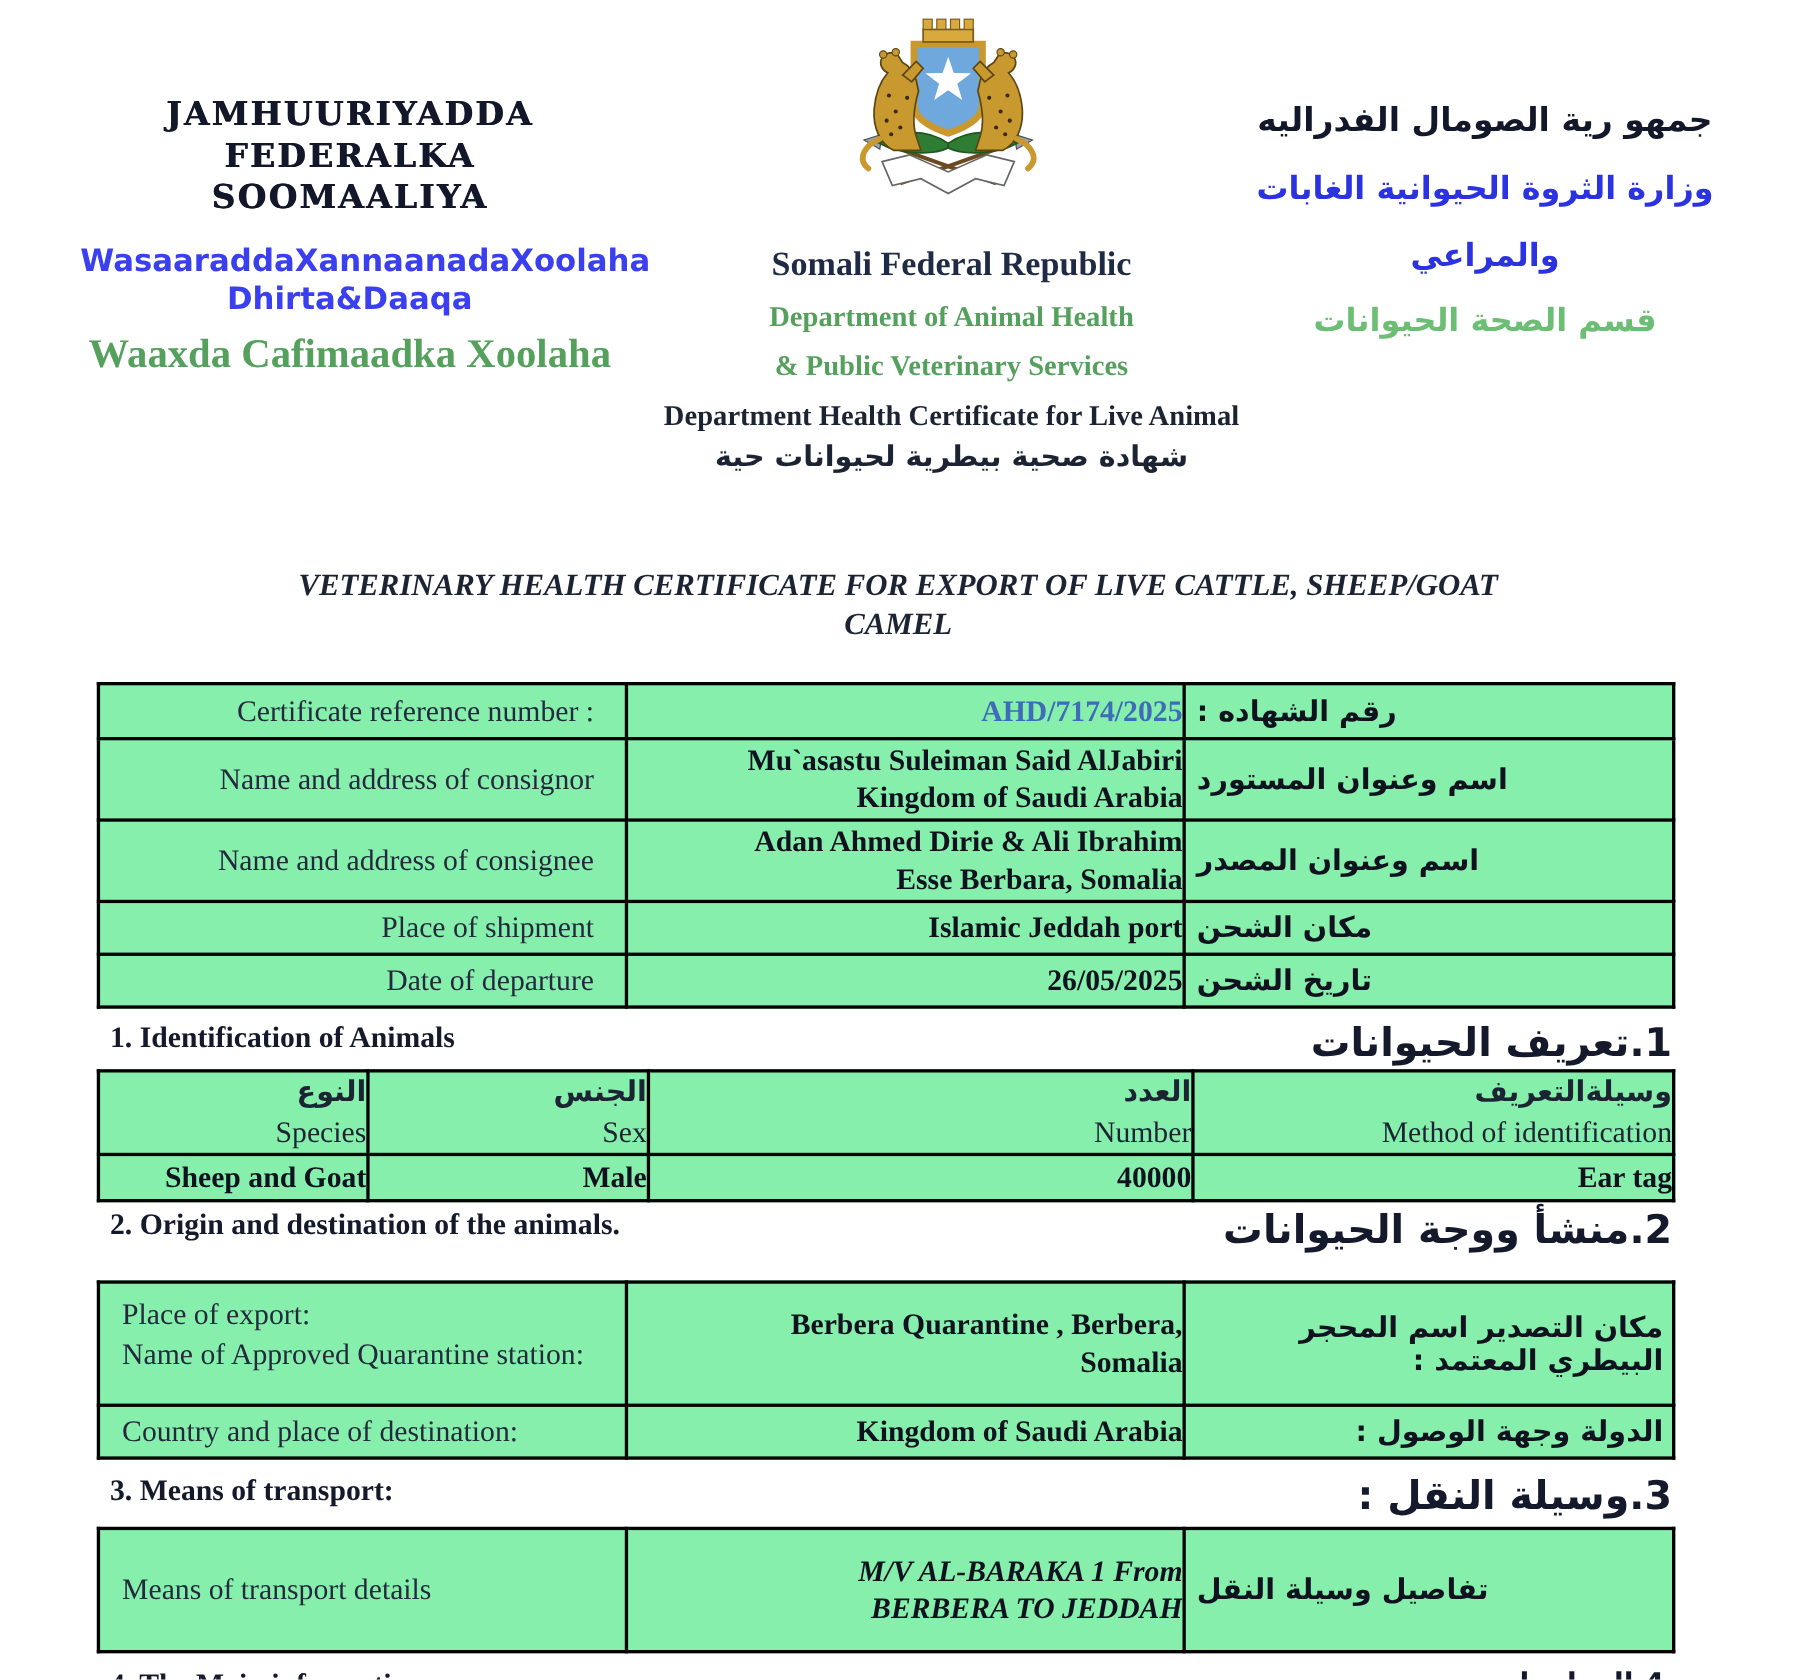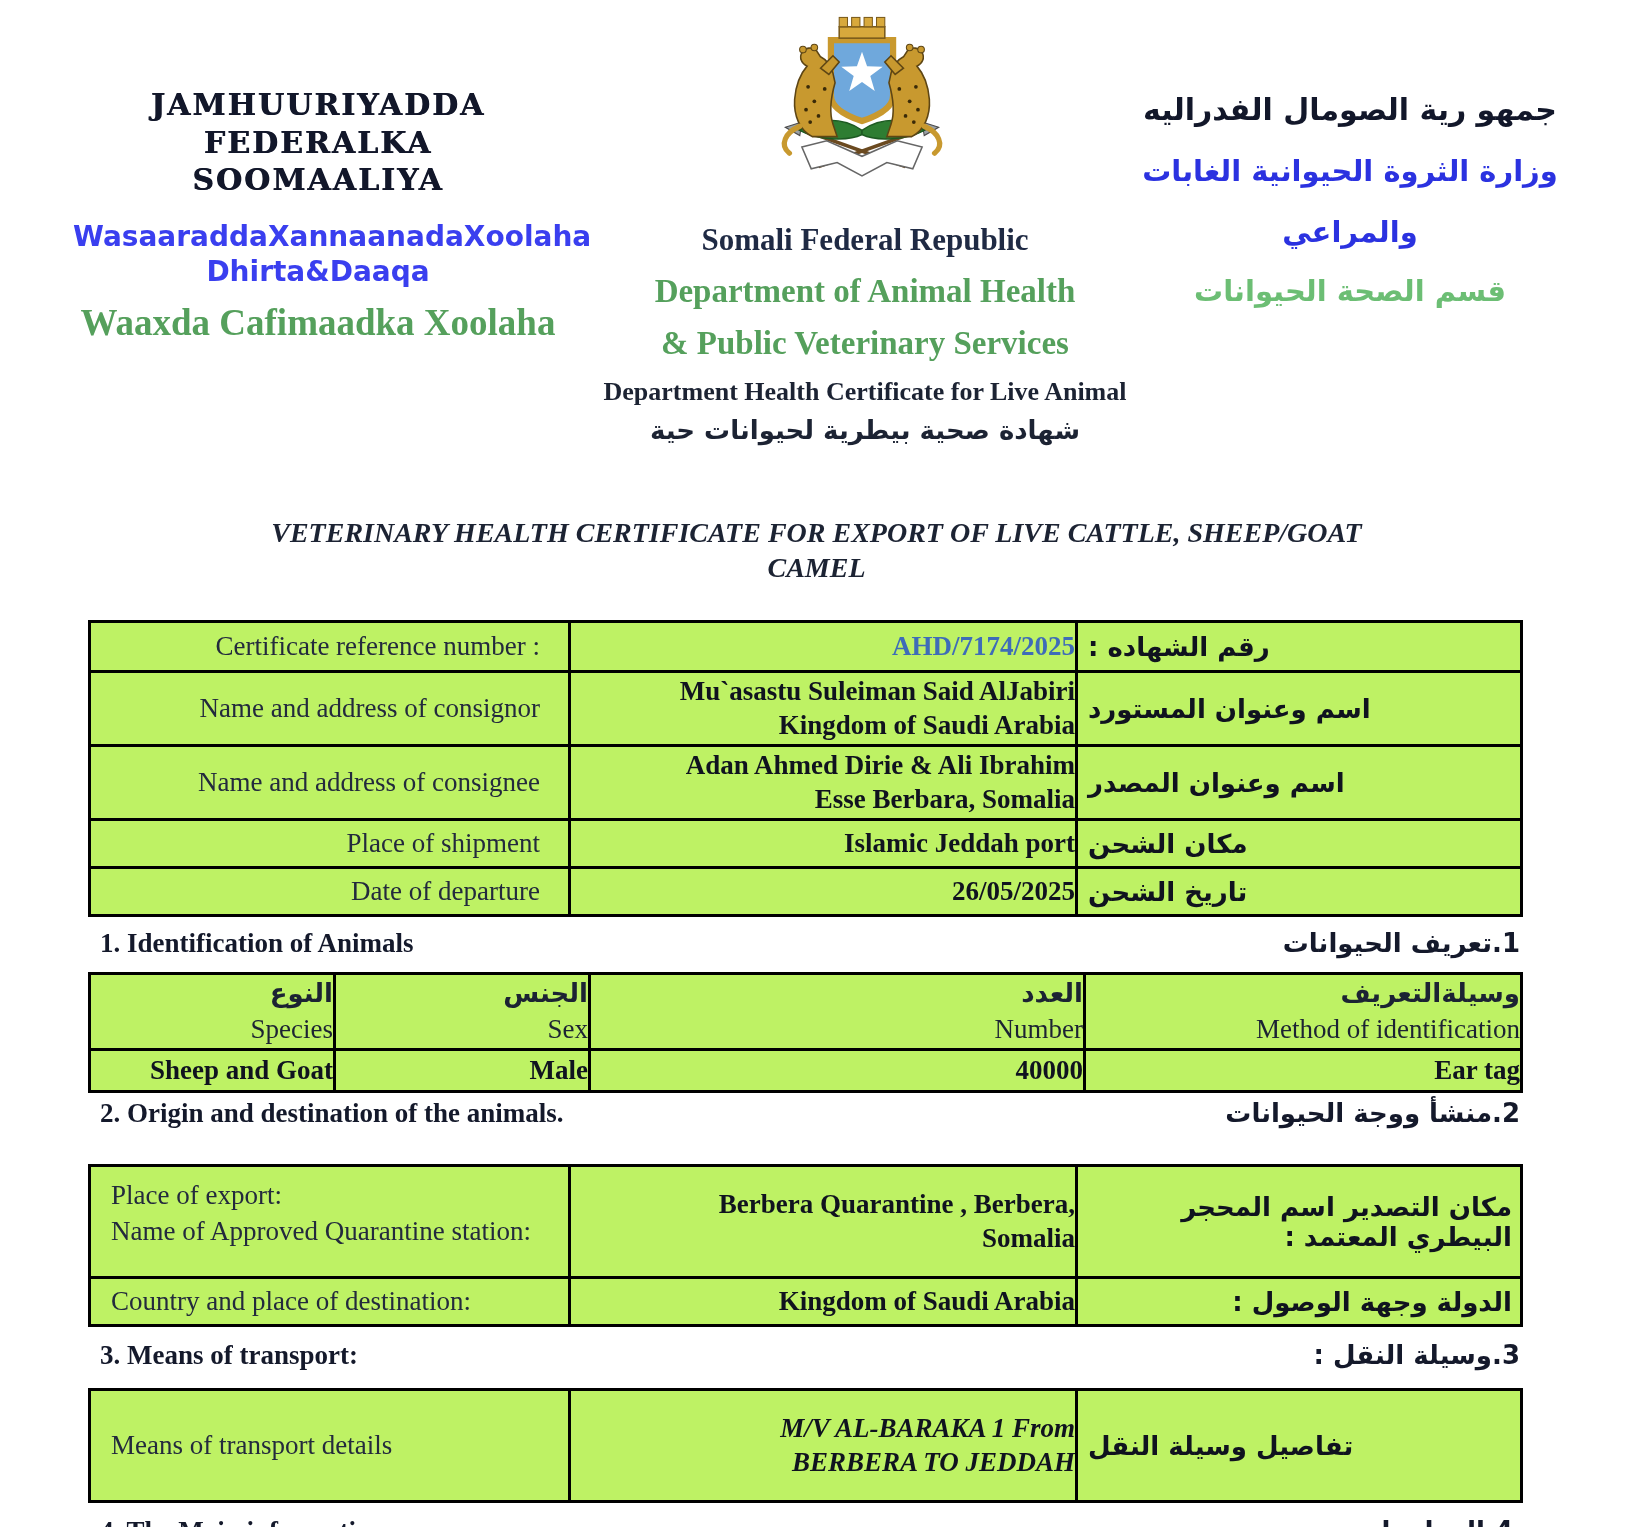--- a/index.html
+++ b/index.html
@@ -21,45 +21,45 @@
   }
   .so-green {
     font-weight:bold; font-size:37px; color:#55a05c; margin-top:12px;
   }
   
   .emblem { position:absolute; left:748px; top:14px; width:228px; height:182px; }
   
   .hdr-center { position:absolute; left:560px; top:222px; width:610px; text-align:center; }
   .c-republic { font-weight:bold; font-size:31px; color:#1f2a44; }
   .c-ministry { font-weight:bold; font-size:26px; color:#2f36e8; margin-top:15px; }
-  .c-dept     { font-weight:bold; font-size:33px; color:#55a05c; margin-top:15px; }
+  .c-dept     { font-weight:bold; font-size:26px; color:#55a05c; margin-top:15px; }
   .c-cert     { font-weight:bold; font-size:26px; color:#1c2333; margin-top:15px; }
   .c-cert-ar  { font-family:"DejaVu Sans", sans-serif; font-weight:bold; font-size:26px; color:#1c2333; margin-top:8px; direction:rtl; }
   
   .hdr-right { position:absolute; left:1085px; top:92px; width:530px; text-align:center; direction:rtl; font-family:"DejaVu Sans", sans-serif; font-weight:bold; }
   .r-black { font-size:30px; color:#12172a; }
   .r-blue  { font-size:29px; color:#2b32e0; margin-top:27px; }
   .r-green { font-size:29px; color:#6cbe74; margin-top:25px; }
   
   .doc-title { position:absolute; left:0; top:515px; width:100%; text-align:center;
     font-weight:bold; font-style:italic; font-size:28px; color:#1c2333; line-height:1.45; }
   
-  table { border-collapse:collapse; table-layout:fixed; position:absolute; left:88px; width:1432px; background:#bef264; }
+  table { border-collapse:collapse; table-layout:fixed; position:absolute; left:88px; width:1432px; background:#86efac; }
   td { border:3px solid #000; font-size:27px; overflow:hidden; }
   .cell-label { text-align:right; padding-right:28px; color:#232a3d; }
   .cell-label-left { text-align:left; padding-left:20px; color:#232a3d; }
   .cell-value { text-align:right; font-weight:bold; color:#10131f; }
   .cell-ar { font-family:"DejaVu Sans", sans-serif; font-weight:bold; direction:rtl; font-size:26px; color:#10131f; }
   .ar-hug-left  { text-align:left;  padding-left:10px; }
   .ar-hug-right { text-align:right; padding-right:8px; }
   .blue-ref { color:#3e6cb8; }
   .line { display:block; line-height:1.25; }
   
   .sec-en { position:absolute; left:100px; font-weight:bold; font-size:27px; color:#14192b; }
-  .sec-ar { position:absolute; right:113px; direction:rtl; font-family:"DejaVu Sans", sans-serif; font-weight:bold; font-size:26px; color:#14192b; }
+  .sec-ar { position:absolute; right:113px; direction:rtl; font-family:"DejaVu Sans", sans-serif; font-weight:bold; font-size:36px; color:#14192b; }
   
   .id-head { text-align:right; vertical-align:middle; }
   .id-head .ar-line { font-family:"DejaVu Sans", sans-serif; font-weight:bold; direction:rtl; display:block; font-size:26px; line-height:1.35; }
   .id-head .en-line { display:block; font-size:27px; line-height:1.35; }
   .italic-val { font-style:italic; }
   
   .bottom-en { position:absolute; left:100px; top:1516px; font-weight:bold; font-size:27px; color:#14192b; }
   .bottom-ar { position:absolute; right:120px; top:1516px; direction:rtl; font-family:"DejaVu Sans", sans-serif; font-weight:bold; font-size:26px; color:#14192b; }
 </style>
 </head>

